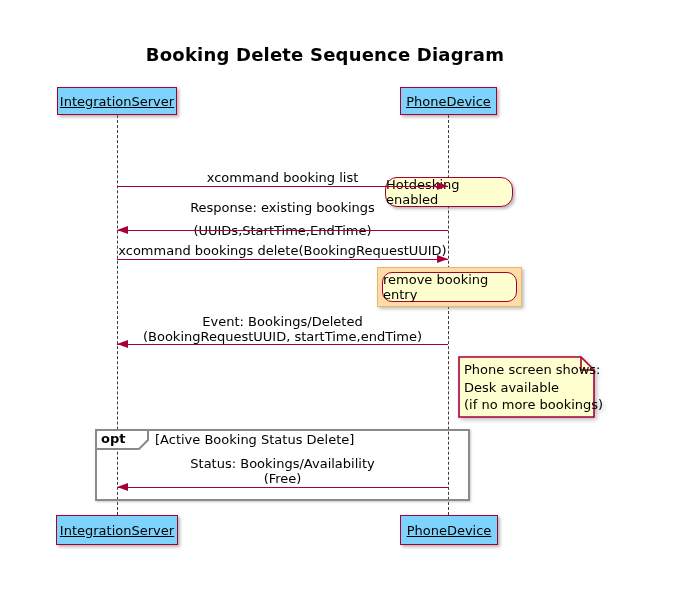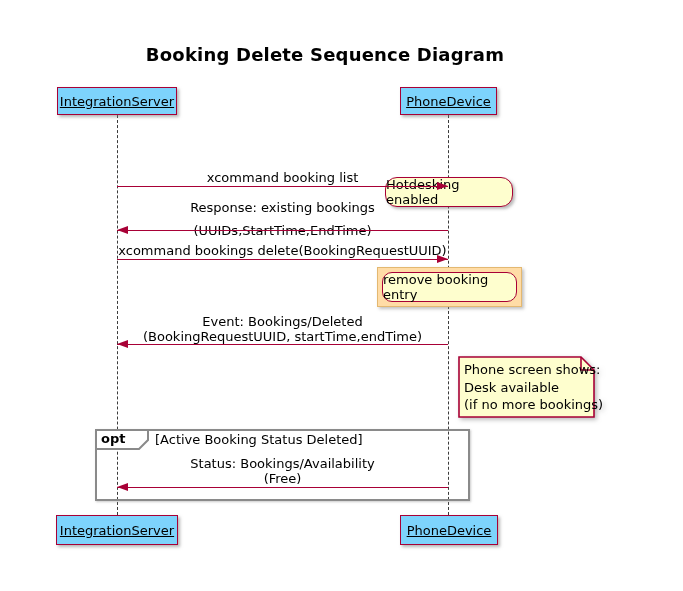--- a/index.html
+++ b/index.html
@@ -115,21 +115,21 @@
     </div>
   </div>
 
   <div class="frame" style="left:95px;top:429px;width:375px;height:72px;">
     <div class="ftab">
       <svg width="56" height="21" viewBox="0 0 56 21">
         <path d="M1,1 L53,1 L53,11 L44,20 L1,20 Z" fill="#FFFFFF" stroke="#8A8A8A" stroke-width="2"></path>
       </svg>
       <div class="ftab-label">opt</div>
     </div>
-    <div class="fcond" style="left:58px;top:1px;">[Active Booking Status Deleted]</div>
+    <div class="fcond" style="left:58px;top:1px;">[Active Booking Status Delete]</div>
   </div>
 
   <div class="mlabel" style="top:456px;">Status: Bookings/Availability</div>
   <div class="mlabel" style="top:471px;">(Free)</div>
   <div class="mline" style="left:117px;top:487px;width:331px;"></div>
   <div class="ah l" style="left:117px;top:483px;"></div>
 
   <div class="pbox" style="left:56px;top:515px;width:122px;height:30px;">
     <span>IntegrationServer</span>
   </div>

